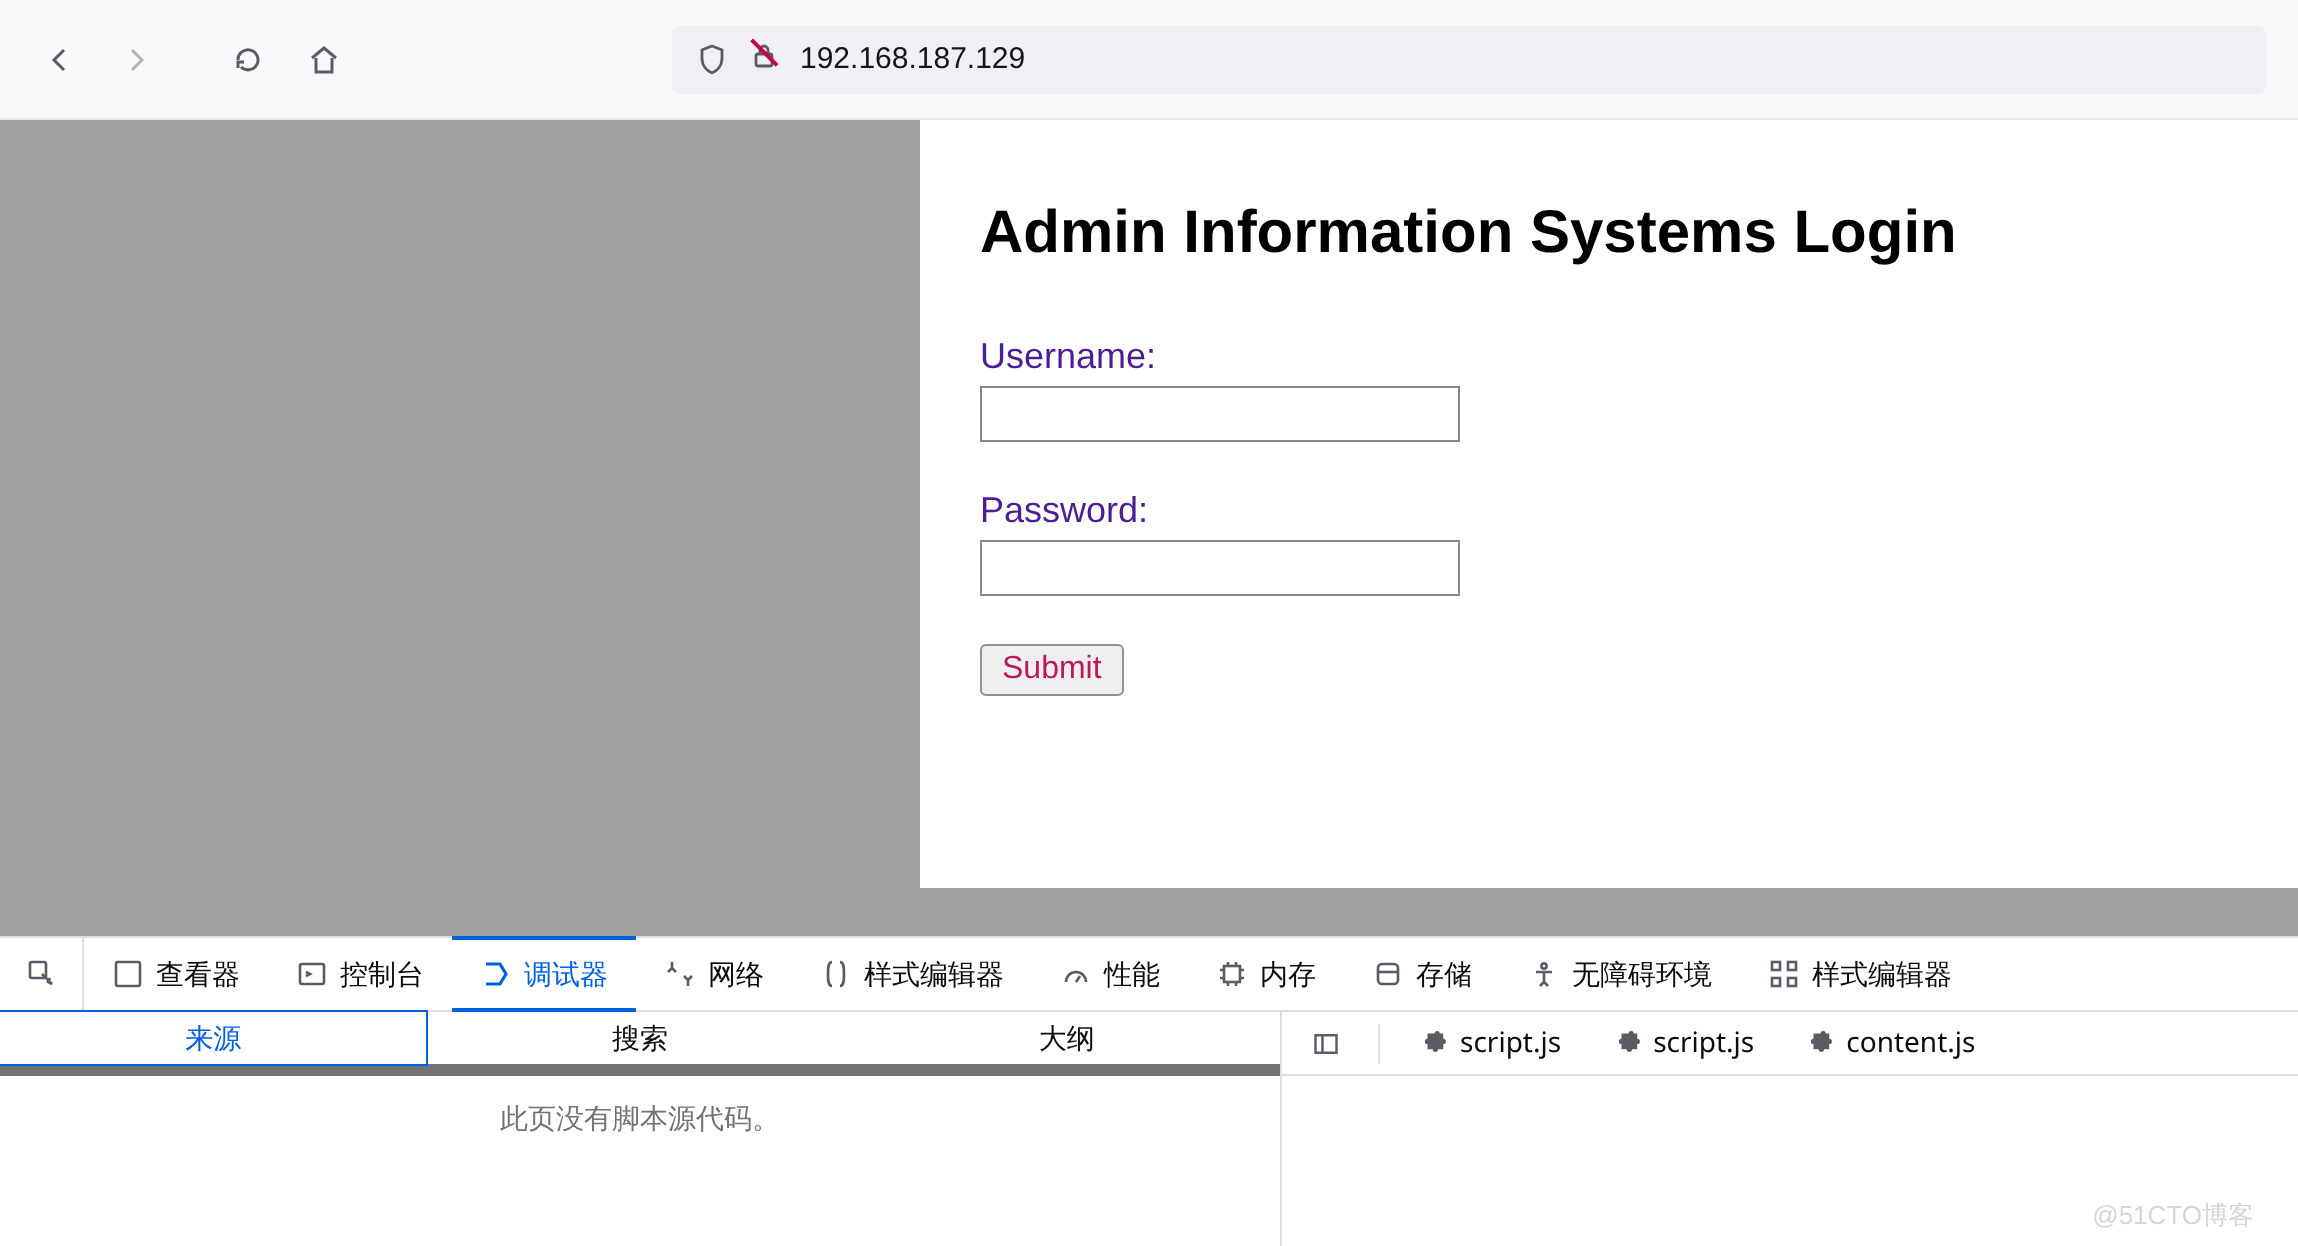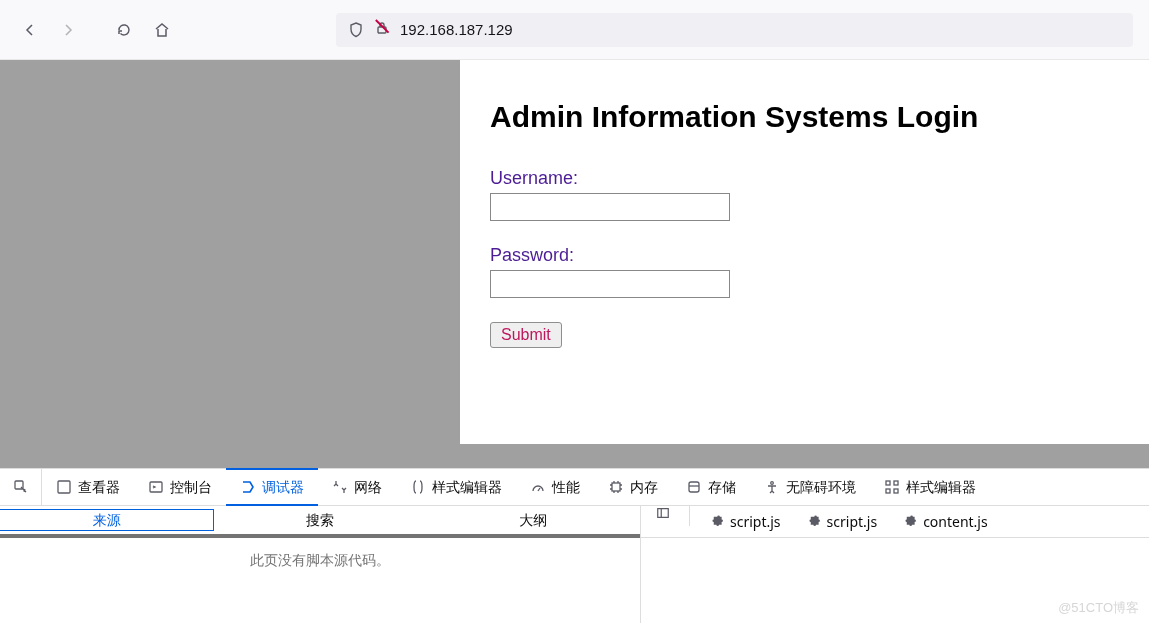--- a/index.html
+++ b/index.html
@@ -150,23 +150,22 @@
   }
   .dt-left {
     flex: 0 0 641px;
     display: flex;
     flex-direction: column;
     border-right: 1px solid #ddd;
   }
   .dt-subtabs {
     height: 32px;
     display: flex;
-    border-bottom: 4px solid #737373;
+    border-bottom: 6px solid #737373;
     font-size: 14px;
-    align-items: center;
   }
   .dt-subtab {
     flex: 1;
     display: flex;
     align-items: center;
     justify-content: center;
     color: #0c0c0d;
   }
   .dt-subtab.active {
     color: #0060df;
@@ -183,40 +182,41 @@
     font-size: 14px;
   }
   .dt-right {
     flex: 1;
     display: flex;
     flex-direction: column;
   }
   .dt-scripts {
     height: 32px;
     display: flex;
+    align-items: center;
     border-bottom: 1px solid #ddd;
     font-size: 14px;
     color: #0c0c0d;
     padding: 0 8px;
     gap: 8px;
   }
   .dt-scripts .sep { width:1px; height:20px; background:#ddd; margin:0 4px;}
   .dt-scripts svg { width: 14px; height: 14px; color:#5b5b66; }
   .script-item {
     display: flex;
     align-items: center;
     gap: 4px;
     padding: 0 10px;
   }
   .puzzle { width:14px;height:14px; }
   .toggle-panel { width:28px; display:flex; justify-content:center; }
 
   .watermark {
     position: absolute;
-    right: 10px;
+    right: 22px;
     bottom: 6px;
     color: #d6d6d6;
     font-size: 13px;
   }
 </style>
 </head>
 <body>
 
 <div class="browser-toolbar">
   <div class="nav-btn">

